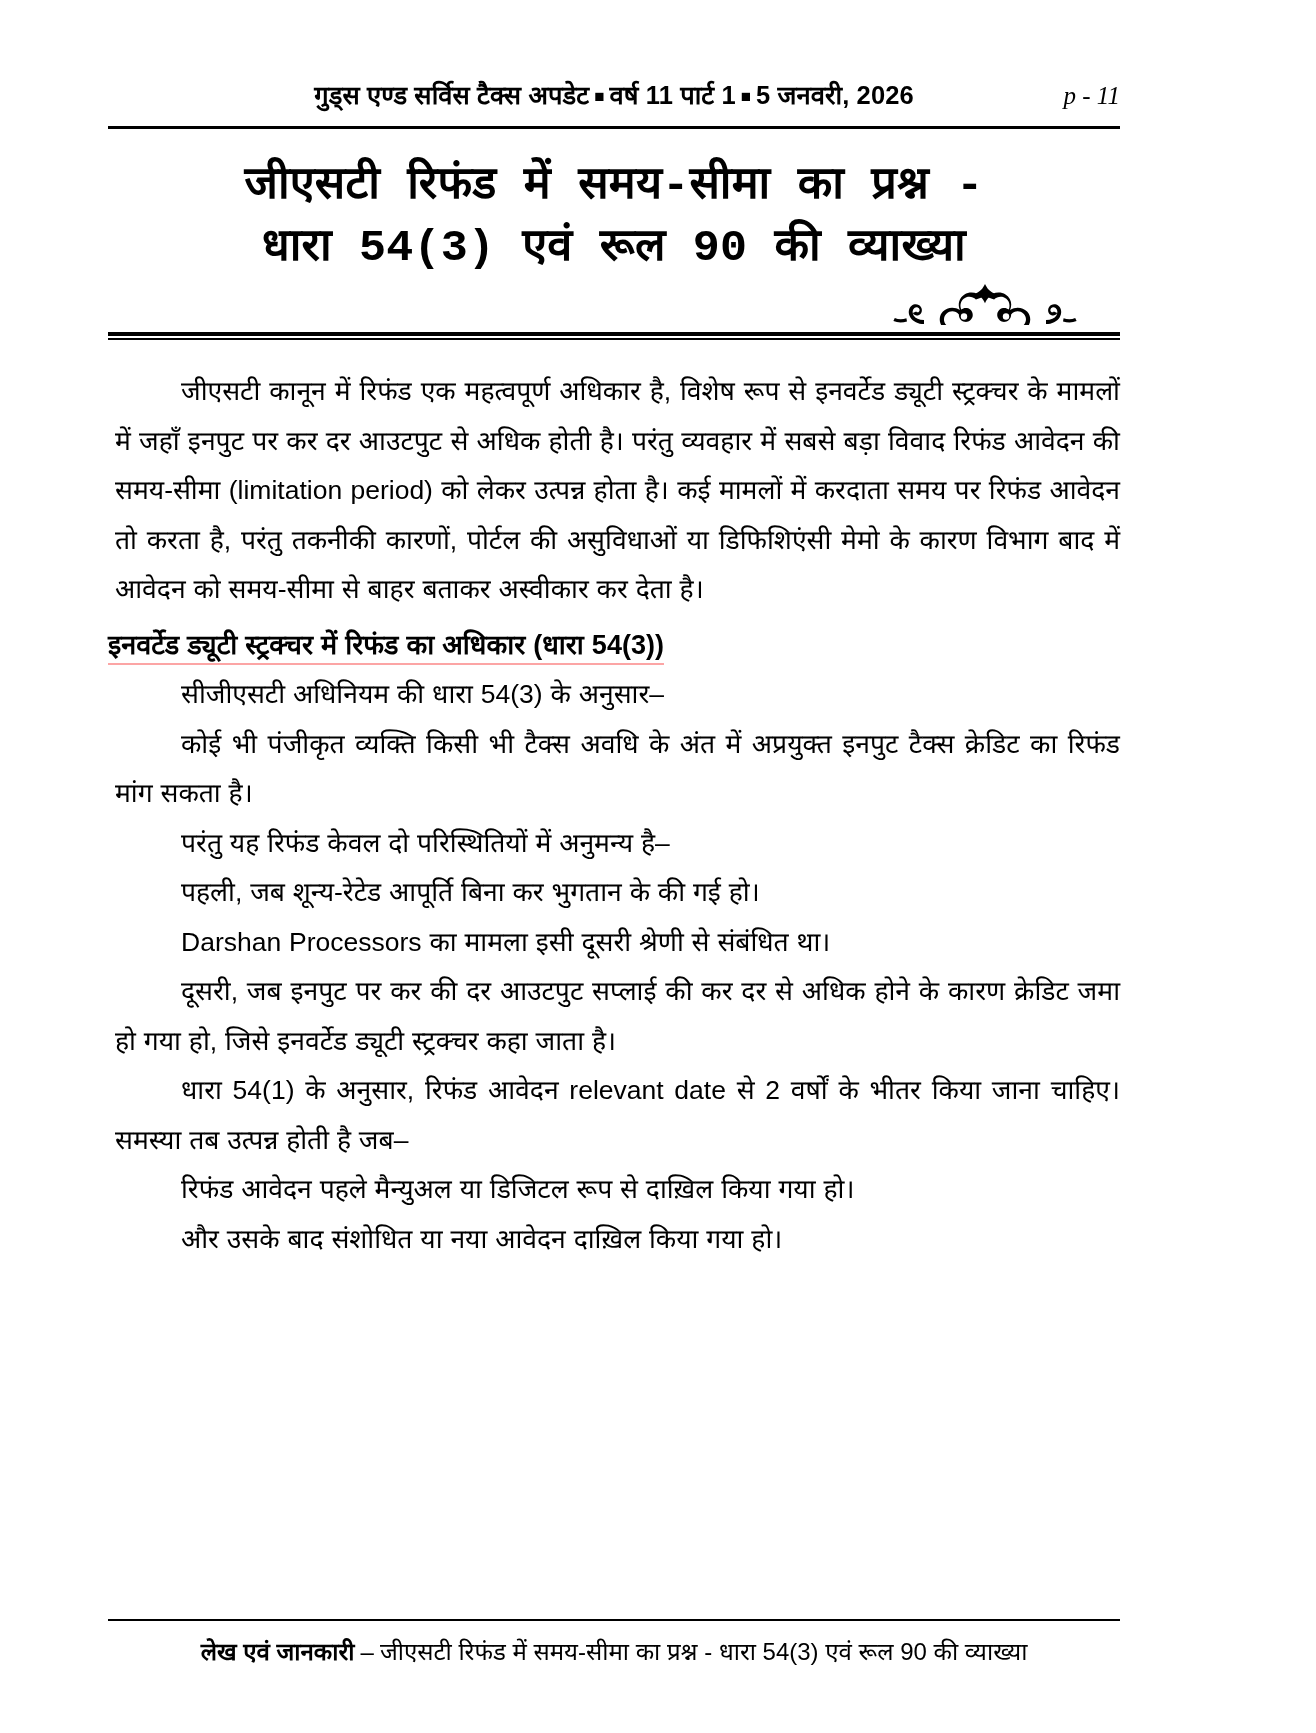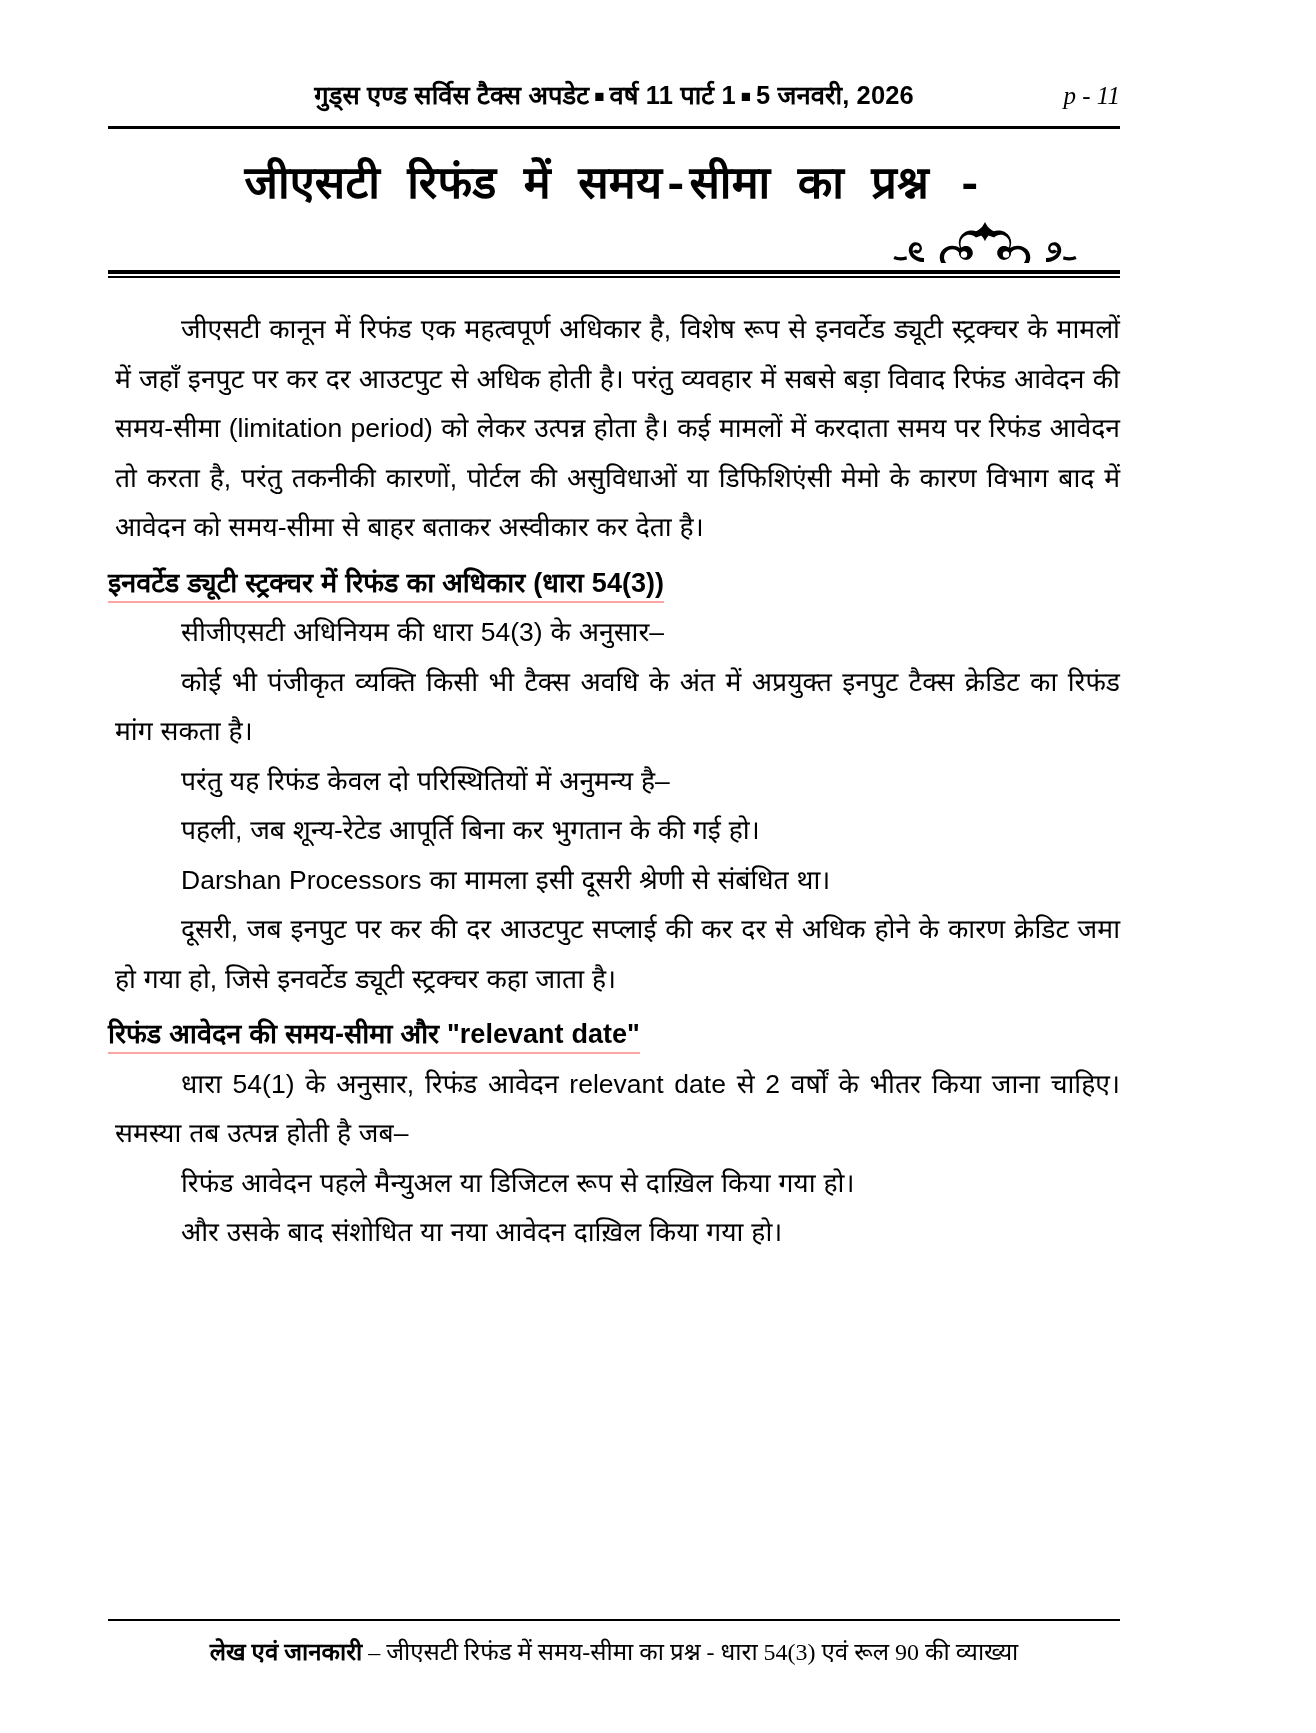--- a/index.html
+++ b/index.html
@@ -155,21 +155,21 @@
     top: 1619px;
     height: 2px;
     background: #000;
   }
   .footer {
     position: absolute;
     left: 108px;
     width: 1012px;
     top: 1634px;
     text-align: center;
-    font-family: Liberation Serif, serif;
+    font-family: Liberation Sans, sans-serif;
     font-size: 24px;
     line-height: 36px;
     white-space: nowrap;
   }
   .footer .f-strong { font-weight: bold; }
   .footer .f-dash { padding: 0 6px; }
 </style>
 </head>
 <body>
 
@@ -184,20 +184,21 @@
       <div class="runhead-page">p - 11</div>
     </div>
   </div>
 
   <div class="rule-head"></div>
 
   <div class="content-col" style="top:132px;">
 
     <div class="title-block">
       <span class="title-line">जीएसटी रिफंड में समय-सीमा का प्रश्न -</span>
+      <span class="title-line">धारा 54(3) एवं रूल 90 की व्याख्या</span>
     </div>
 
     <div class="orn-wrap">
       <svg class="ornament" viewBox="0 0 210 46" aria-hidden="true">
         <g fill="#000">
 
           <path d="M105 4 c2.6 5.2 4.4 7 9.6 9.6 -5.2 2.6 -7 4.4 -9.6 9.6 -2.6 -5.2 -4.4 -7 -9.6 -9.6 5.2 -2.6 7 -4.4 9.6 -9.6 z"></path>
 
           <path d="M103 17 c-6 -5 -13 -6 -18.5 -2.6 -5.6 3.4 -7 10 -4.6 15.6 -5.4 -3.4 -12.6 -3 -17 1.6 -3.6 3.8 -4 9.2 -1.8 13.4 l5.2 0 c-3.2 -3.4 -3 -8.6 0.4 -11.6 3.6 -3.2 9.2 -2.6 12.2 1 -0.2 3.6 2.2 6.8 5.8 7.4 3.8 0.6 7.4 -2 8 -5.8 0.6 -3.8 -2 -7.4 -5.8 -8 -2 -0.4 -4 0.2 -5.6 1.4 -1.6 -3.6 -0.8 -8 2.4 -10.6 3.6 -3 9 -2.6 12.2 0.8 z"></path>
           <circle cx="84" cy="36.5" r="3.2" fill="#fff"></circle>
@@ -225,21 +226,20 @@
 
       <h2 class="section-heading"><span class="ul">इनवर्टेड ड्यूटी स्ट्रक्चर में रिफंड का अधिकार (धारा 54(3))</span></h2>
 
       <p class="para">सीजीएसटी अधिनियम की धारा 54(3) के अनुसार–</p>
       <p class="para">कोई भी पंजीकृत व्यक्ति किसी भी टैक्स अवधि के अंत में अप्रयुक्त इनपुट टैक्स क्रेडिट का रिफंड मांग सकता है।</p>
       <p class="para">परंतु यह रिफंड केवल दो परिस्थितियों में अनुमन्य है–</p>
       <p class="para">पहली, जब शून्य-रेटेड आपूर्ति बिना कर भुगतान के की गई हो।</p>
       <p class="para">Darshan Processors का मामला इसी दूसरी श्रेणी से संबंधित था।</p>
       <p class="para">दूसरी, जब इनपुट पर कर की दर आउटपुट सप्लाई की कर दर से अधिक होने के कारण क्रेडिट जमा हो गया हो, जिसे इनवर्टेड ड्यूटी स्ट्रक्चर कहा जाता है।</p>
 
-      <h2 class="section-heading"><span class="ul">रिफंड आवेदन की समय-सीमा और </span><span class="ul">"relevant date"</span></h2>
 
       <p class="para">धारा 54(1) के अनुसार, रिफंड आवेदन relevant date से 2 वर्षों के भीतर किया जाना चाहिए। समस्या तब उत्पन्न होती है जब–</p>
       <p class="para">रिफंड आवेदन पहले मैन्युअल या डिजिटल रूप से दाख़िल किया गया हो।</p>
       <p class="para">और उसके बाद संशोधित या नया आवेदन दाख़िल किया गया हो।</p>
 
     </div>
   </div>
 
   <div class="rule-foot"></div>
   <div class="footer">

